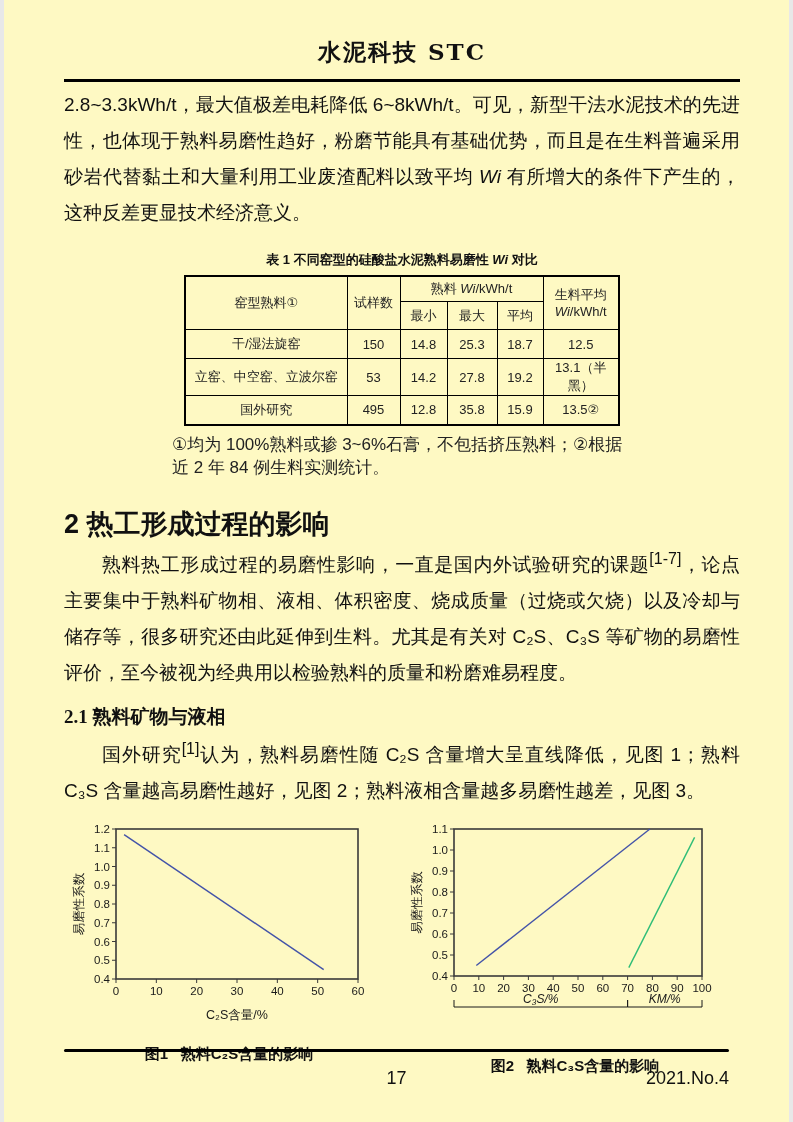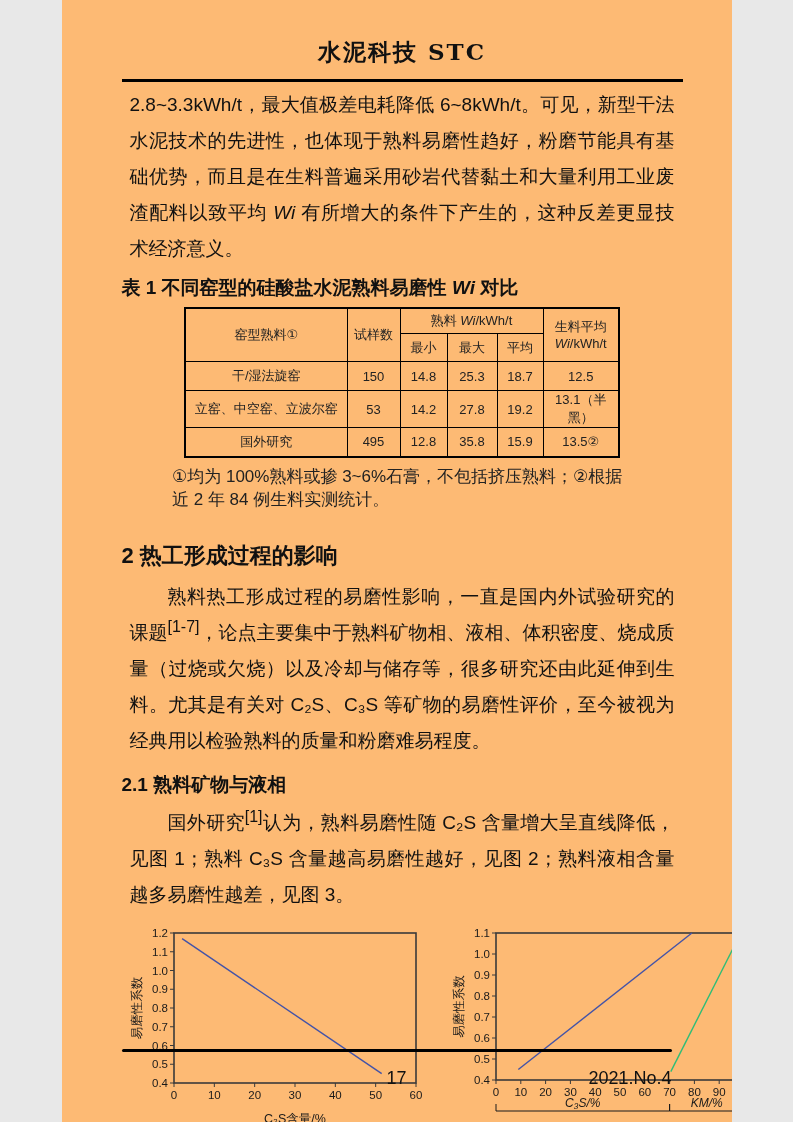--- a/index.html
+++ b/index.html
@@ -1,19 +1,19 @@
 <!DOCTYPE html>
 <html><head>
 <meta charset="utf-8">
 <style>
   html,body{margin:0;padding:0;background:#e8e8e8;}
   .page{
     position:relative;
-    width:670px;height:1122px;
-    background:#fdba74;
+    width:785px;height:1122px;
+    background:#fef9c3;
     margin:0 auto;
     font-family:"Liberation Sans","DejaVu Sans",sans-serif;
     color:#111;
     overflow:hidden;
     box-sizing:border-box;
     padding:38px 49px 0 60px;
   }
   .journal-title{
     text-align:center;
     font-family:"DejaVu Serif","Liberation Serif",serif;
@@ -22,30 +22,31 @@
     letter-spacing:2px;
     line-height:28px;
   }
   .header-rule{
     height:2.5px;background:#000;margin-top:13px;
   }
   .para{
     font-size:19px;
     line-height:36px;
     text-align:justify;
-    margin:8px;
+    margin:0;
   }
   .p1{margin-top:5px;}
   .p-indent{text-indent:2em;}
   sup.ref{font-size:16px;vertical-align:super;line-height:0;}
   .wi{font-style:italic;}
   .tbl-caption{
-    font-weight:bold;
-    font-size:19px;
-    margin-top:3px;
+    text-align:center;
+    font-weight:bold;
+    font-size:13px;
+    margin-top:20px;
   }
   table.data-table{
     border-collapse:collapse;
     margin:6px auto 0 auto;
     table-layout:fixed;
     font-size:13px;
     color:#222;
   }
   table.data-table td,table.data-table th{
     border:1px solid #000;
@@ -60,30 +61,31 @@
   .hdr-row2 th{height:28px;}
   .data-row td{height:29px;}
   .tbl-footnote{
     width:460px;
     margin:7px auto 0 auto;
     font-size:17px;
     color:#222;
     text-align:left;
   }
   .sec-heading{
-    font-size:22px;
+    font-size:27px;
     font-weight:bold;
     margin-top:32px;
     line-height:26px;
   }
   .subsec-heading{
     font-size:19px;
     font-weight:bold;
     margin-top:14px;
     line-height:24px;
+    font-family:Liberation Serif, serif;
   }
   .p2{margin-top:10px;}
   .p3{margin-top:8px;}
   .charts-row{
     margin-top:10px;
     display:flex;
     justify-content:space-between;
   }
   .chart-block{width:330px;}
   .fig-caption{

